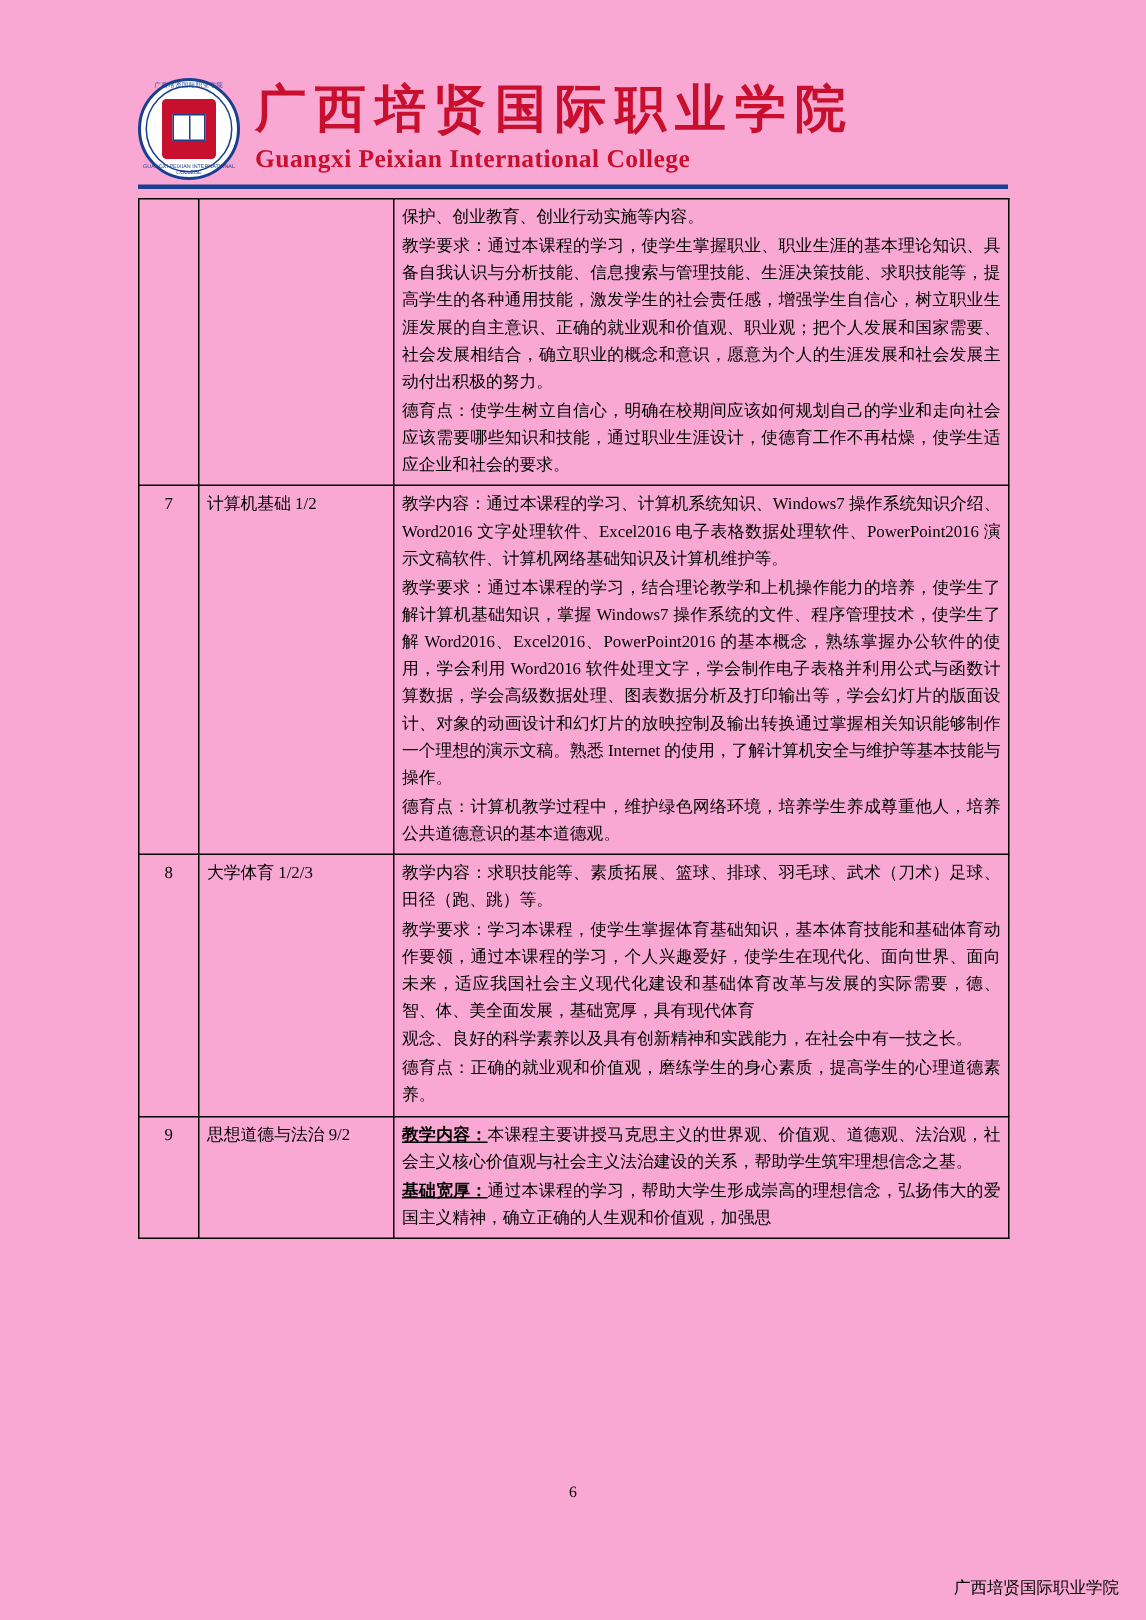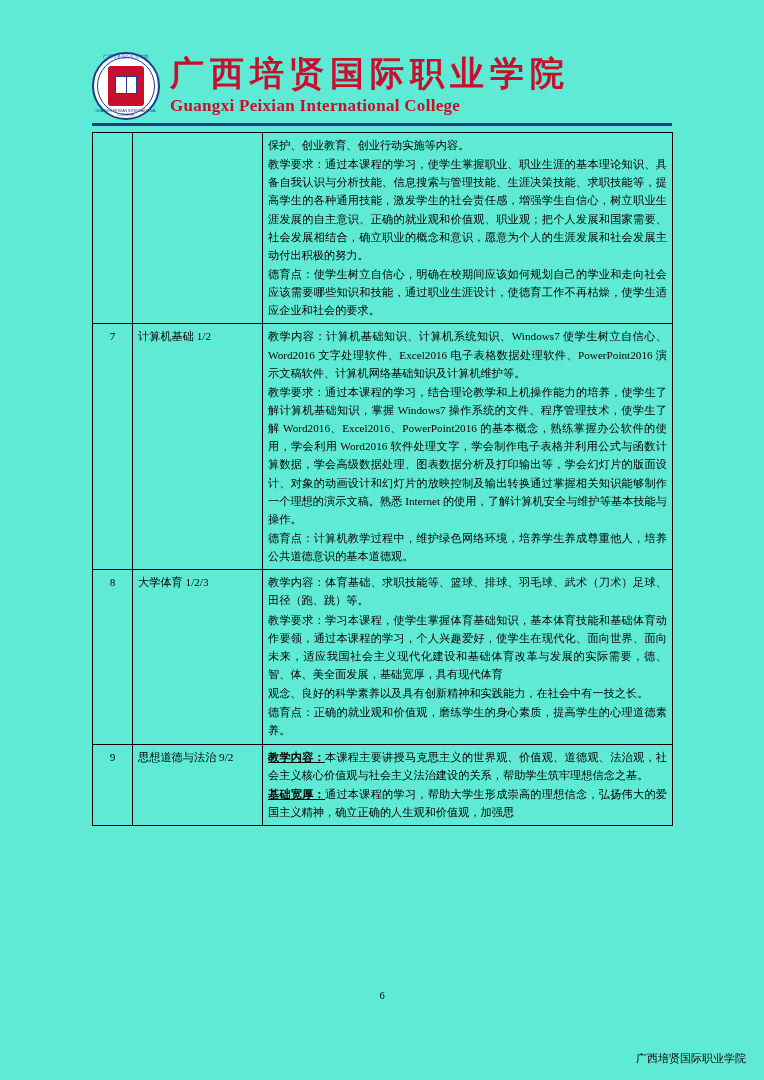--- a/index.html
+++ b/index.html
@@ -12,21 +12,21 @@
     height: 1080px;
     font-family: "Liberation Serif", "DejaVu Serif", serif;
     color: #000;
     position: relative;
     overflow: hidden;
   }
   .page {
     position: relative;
     width: 764px;
     height: 1080px;
-    background: #5eead4;
+    background: #f9a8d4;
   }
 
   
   .header {
     position: absolute;
     left: 92px;
     top: 48px;
     width: 580px;
     height: 78px;
     display: flex;
@@ -213,31 +213,31 @@
           <p>保护、创业教育、创业行动实施等内容。</p>
           <p>教学要求：通过本课程的学习，使学生掌握职业、职业生涯的基本理论知识、具备自我认识与分析技能、信息搜索与管理技能、生涯决策技能、求职技能等，提高学生的各种通用技能，激发学生的社会责任感，增强学生自信心，树立职业生涯发展的自主意识、正确的就业观和价值观、职业观；把个人发展和国家需要、社会发展相结合，确立职业的概念和意识，愿意为个人的生涯发展和社会发展主动付出积极的努力。</p>
           <p>德育点：使学生树立自信心，明确在校期间应该如何规划自己的学业和走向社会应该需要哪些知识和技能，通过职业生涯设计，使德育工作不再枯燥，使学生适应企业和社会的要求。</p>
         </td>
       </tr>
 
       <tr>
         <td class="col-no">7</td>
         <td class="col-name nowrap-cell">计算机基础 1/2</td>
         <td class="col-desc desc">
-          <p>教学内容：计算机基础知识、计算机系统知识、Windows7 使学生树立自信心、Word2016 文字处理软件、Excel2016 电子表格数据处理软件、PowerPoint2016 演示文稿软件、计算机网络基础知识及计算机维护等。</p>
+          <p>教学内容：通过本课程的学习、计算机系统知识、Windows7 操作系统知识介绍、Word2016 文字处理软件、Excel2016 电子表格数据处理软件、PowerPoint2016 演示文稿软件、计算机网络基础知识及计算机维护等。</p>
           <p>教学要求：通过本课程的学习，结合理论教学和上机操作能力的培养，使学生了解计算机基础知识，掌握 Windows7 操作系统的文件、程序管理技术，使学生了解 Word2016、Excel2016、PowerPoint2016 的基本概念，熟练掌握办公软件的使用，学会利用 Word2016 软件处理文字，学会制作电子表格并利用公式与函数计算数据，学会高级数据处理、图表数据分析及打印输出等，学会幻灯片的版面设计、对象的动画设计和幻灯片的放映控制及输出转换通过掌握相关知识能够制作一个理想的演示文稿。熟悉 Internet 的使用，了解计算机安全与维护等基本技能与操作。</p>
           <p>德育点：计算机教学过程中，维护绿色网络环境，培养学生养成尊重他人，培养公共道德意识的基本道德观。</p>
         </td>
       </tr>
 
       <tr>
         <td class="col-no">8</td>
         <td class="col-name nowrap-cell">大学体育 1/2/3</td>
         <td class="col-desc desc">
-          <p>教学内容：体育基础、求职技能等、篮球、排球、羽毛球、武术（刀术）足球、田径（跑、跳）等。</p>
+          <p>教学内容：求职技能等、素质拓展、篮球、排球、羽毛球、武术（刀术）足球、田径（跑、跳）等。</p>
           <p>教学要求：学习本课程，使学生掌握体育基础知识，基本体育技能和基础体育动作要领，通过本课程的学习，个人兴趣爱好，使学生在现代化、面向世界、面向未来，适应我国社会主义现代化建设和基础体育改革与发展的实际需要，德、智、体、美全面发展，基础宽厚，具有现代体育</p>
           <p>观念、良好的科学素养以及具有创新精神和实践能力，在社会中有一技之长。</p>
           <p>德育点：正确的就业观和价值观，磨练学生的身心素质，提高学生的心理道德素养。</p>
         </td>
       </tr>
 
       <tr>
         <td class="col-no">9</td>
         <td class="col-name nowrap-cell">思想道德与法治 9/2</td>
         <td class="col-desc desc">

